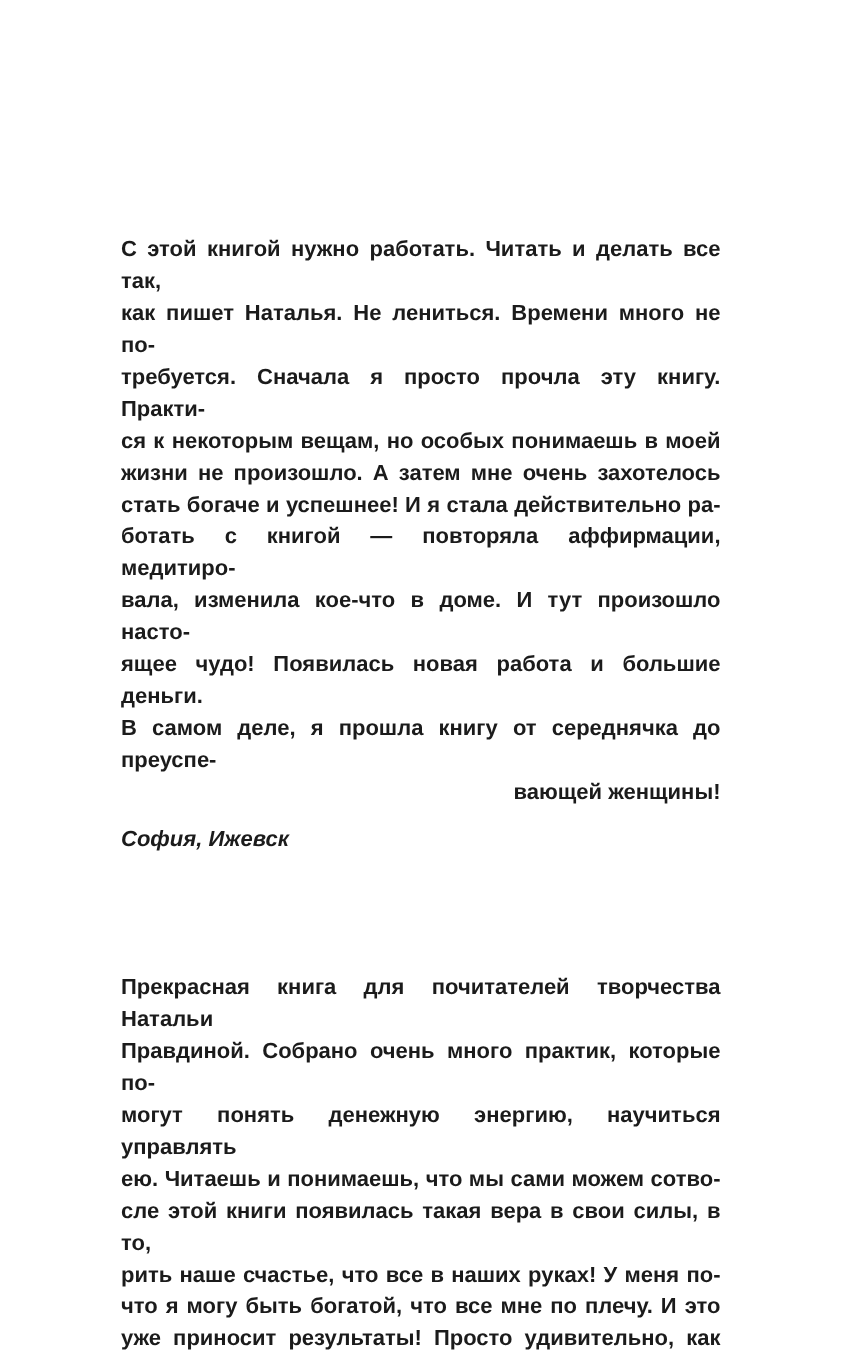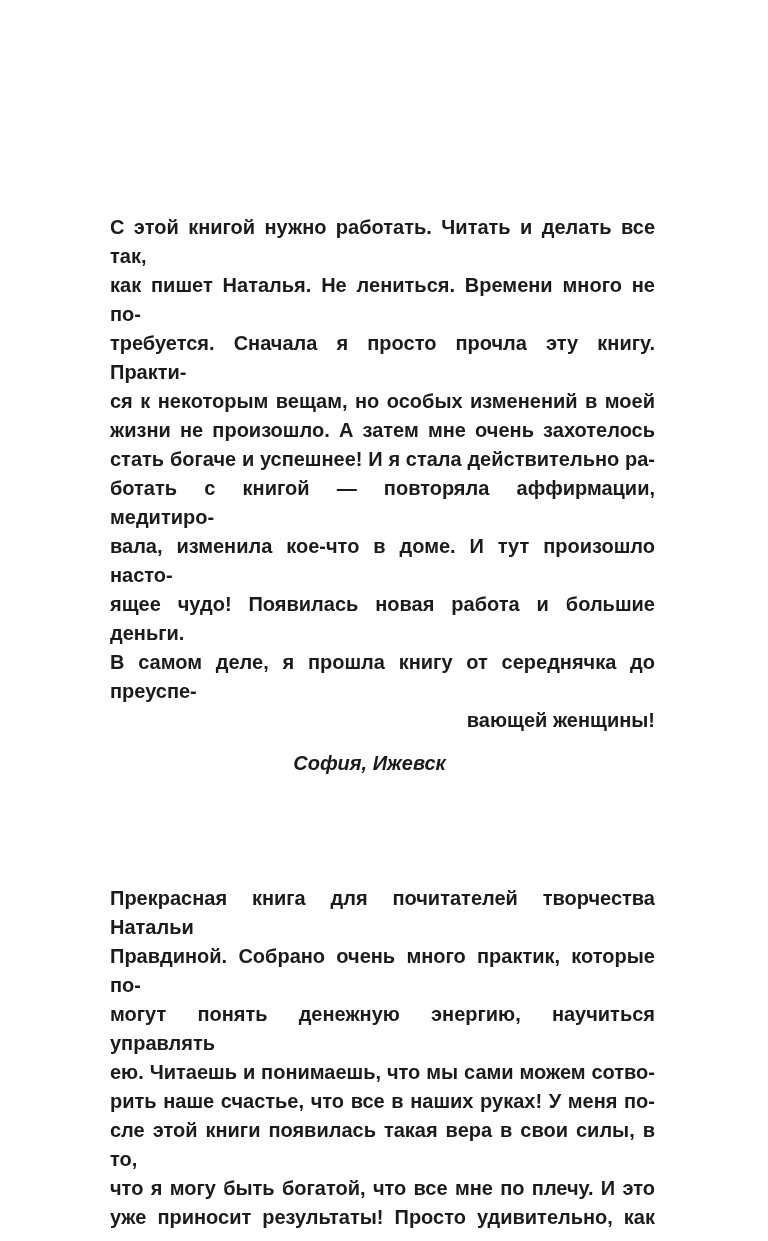--- a/index.html
+++ b/index.html
@@ -39,59 +39,59 @@
     letter-spacing: 0;
   }
   .line.para-end {
     text-align: right;
     text-align-last: auto;
   }
   .signature {
     font-size: 20px;
     line-height: 29px;
     font-style: italic;
-    text-align: center;
+    text-align: left;
     padding-right: 26px;
     margin-top: 14px;
   }
   .gap-between-reviews {
     height: 106px;
   }
 </style>
 </head>
 <body>
 
 <div class="book-page">
   <div class="text-column">
 
     <div class="review-paragraph">
       <div class="line">С этой книгой нужно работать. Читать и делать все так,</div>
       <div class="line">как пишет Наталья. Не лениться. Времени много не по-</div>
       <div class="line">требуется. Сначала я просто прочла эту книгу. Практи-</div>
-      <div class="line">ся к некоторым вещам, но особых изменений в моей</div>
+      <div class="line">ся к некоторым вещам, но особых понимаешь в моей</div>
       <div class="line">жизни не произошло. А затем мне очень захотелось</div>
       <div class="line">стать богаче и успешнее! И я стала действительно ра-</div>
       <div class="line">ботать с книгой — повторяла аффирмации, медитиро-</div>
       <div class="line">вала, изменила кое-что в доме. И тут произошло насто-</div>
       <div class="line">ящее чудо! Появилась новая работа и большие деньги.</div>
       <div class="line">В самом деле, я прошла книгу от середнячка до преуспе-</div>
       <div class="line para-end">вающей женщины!</div>
     </div>
 
     <div class="signature">София, Ижевск</div>
 
     <div class="gap-between-reviews"></div>
 
     <div class="review-paragraph">
       <div class="line">Прекрасная книга для почитателей творчества Натальи</div>
       <div class="line">Правдиной. Собрано очень много практик, которые по-</div>
       <div class="line">могут понять денежную энергию, научиться управлять</div>
       <div class="line">ею. Читаешь и понимаешь, что мы сами можем сотво-</div>
+      <div class="line">сле этой книги появилась такая вера в свои силы, в то,</div>
       <div class="line">рить наше счастье, что все в наших руках! У меня по-</div>
-      <div class="line">сле этой книги появилась такая вера в свои силы, в то,</div>
       <div class="line">что я могу быть богатой, что все мне по плечу. И это</div>
       <div class="line">уже приносит результаты! Просто удивительно, как сло-</div>
     </div>
 
     <div class="signature">Татьяна П., Москва</div>
 
   </div>
 </div>
 
 </body></html>

